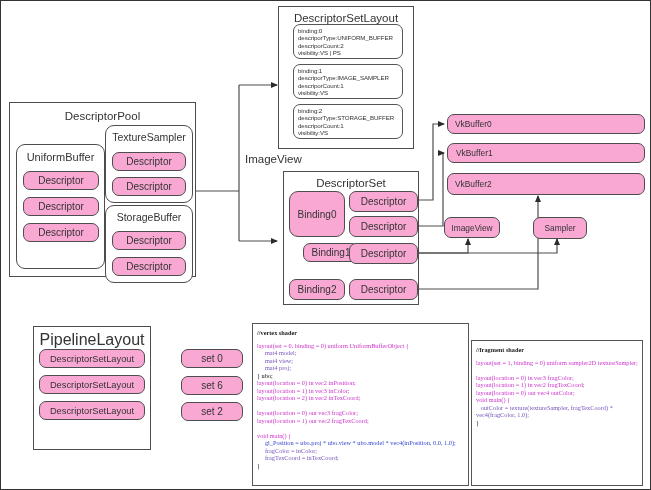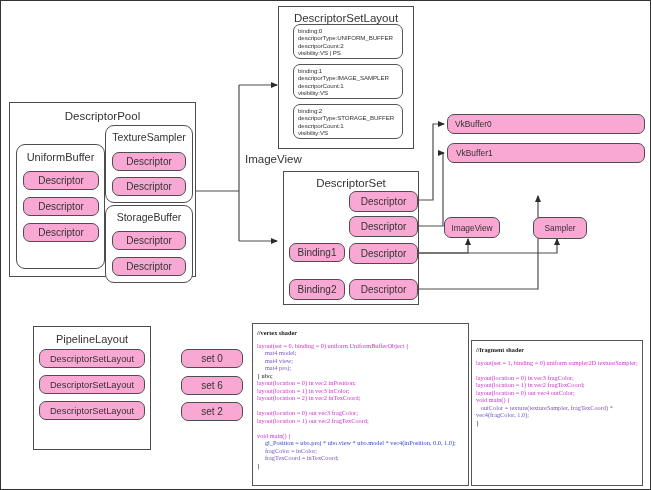--- a/index.html
+++ b/index.html
@@ -130,39 +130,42 @@
     <div>binding:2</div>
     <div>descriporType:STORAGE_BUFFER</div>
     <div>descriporCount:1</div>
     <div>visibility:VS</div>
   </div>
 
   <div class="box" style="left:282px;top:170px;width:136px;height:134px;">
     <div class="title" style="top:5px;">DescriptorSet</div>
   </div>
 
+  <div class="ctr rbox small" style="left:288px;top:190px;width:56px;height:46px;">Binding0</div>
   <div class="ctr rbox-sm small" style="left:348px;top:190px;width:69px;height:21px;">Descriptor</div>
   <div class="ctr rbox-sm small" style="left:348px;top:215px;width:69px;height:21px;">Descriptor</div>
 
-  <div class="ctr rbox-sm small" style="left:288px;top:242px;width:56px;height:19px;">Binding1</div>
+  <div class="ctr rbox-sm small" style="left:302px;top:242px;width:56px;height:19px;">Binding1</div>
   <div class="ctr rbox-sm small" style="left:348px;top:242px;width:69px;height:21px;">Descriptor</div>
 
   <div class="ctr rbox-sm small" style="left:288px;top:278px;width:56px;height:21px;">Binding2</div>
   <div class="ctr rbox-sm small" style="left:348px;top:278px;width:69px;height:21px;">Descriptor</div>
 
   <div class="ctr rbox-sm tiny" style="left:446px;top:113px;width:198px;height:20px;
               justify-content:flex-start;padding-left:7px;">VkBuffer0</div>
   <div class="ctr rbox-sm tiny" style="left:446px;top:142px;width:198px;height:20px;
               justify-content:flex-start;padding-left:8px;">VkBuffer1</div>
+  <div class="ctr rbox-sm tiny" style="left:446px;top:172px;width:198px;height:22px;
+              justify-content:flex-start;padding-left:7px;">VkBuffer2</div>
 
   <div class="ctr rbox-sm tiny" style="left:443px;top:216px;width:56px;height:21px;">ImageView</div>
   <div class="ctr rbox-sm tiny" style="left:532px;top:216px;width:54px;height:22px;">Sampler</div>
 
   <div class="box" style="left:32px;top:325px;width:118px;height:124px;">
-    <div class="title" style="top:6px;font-size:11px;">PipelineLayout</div>
+    <div class="title" style="top:6px;font-size:16px;">PipelineLayout</div>
   </div>
   <div class="ctr rbox-sm" style="left:38px;top:348px;width:106px;height:19px;font-size:9.3px;">DescriptorSetLayout</div>
   <div class="ctr rbox-sm" style="left:38px;top:374px;width:106px;height:19px;font-size:9.3px;">DescriptorSetLayout</div>
   <div class="ctr rbox-sm" style="left:38px;top:400px;width:106px;height:19px;font-size:9.3px;">DescriptorSetLayout</div>
 
   <div class="ctr rbox-sm small" style="left:180px;top:348px;width:62px;height:19px;">set 0</div>
   <div class="ctr rbox-sm small" style="left:180px;top:375px;width:62px;height:19px;">set 6</div>
   <div class="ctr rbox-sm small" style="left:180px;top:401px;width:62px;height:19px;">set 2</div>
 
   <div class="code" style="left:251px;top:322px;width:217px;height:163px;">

